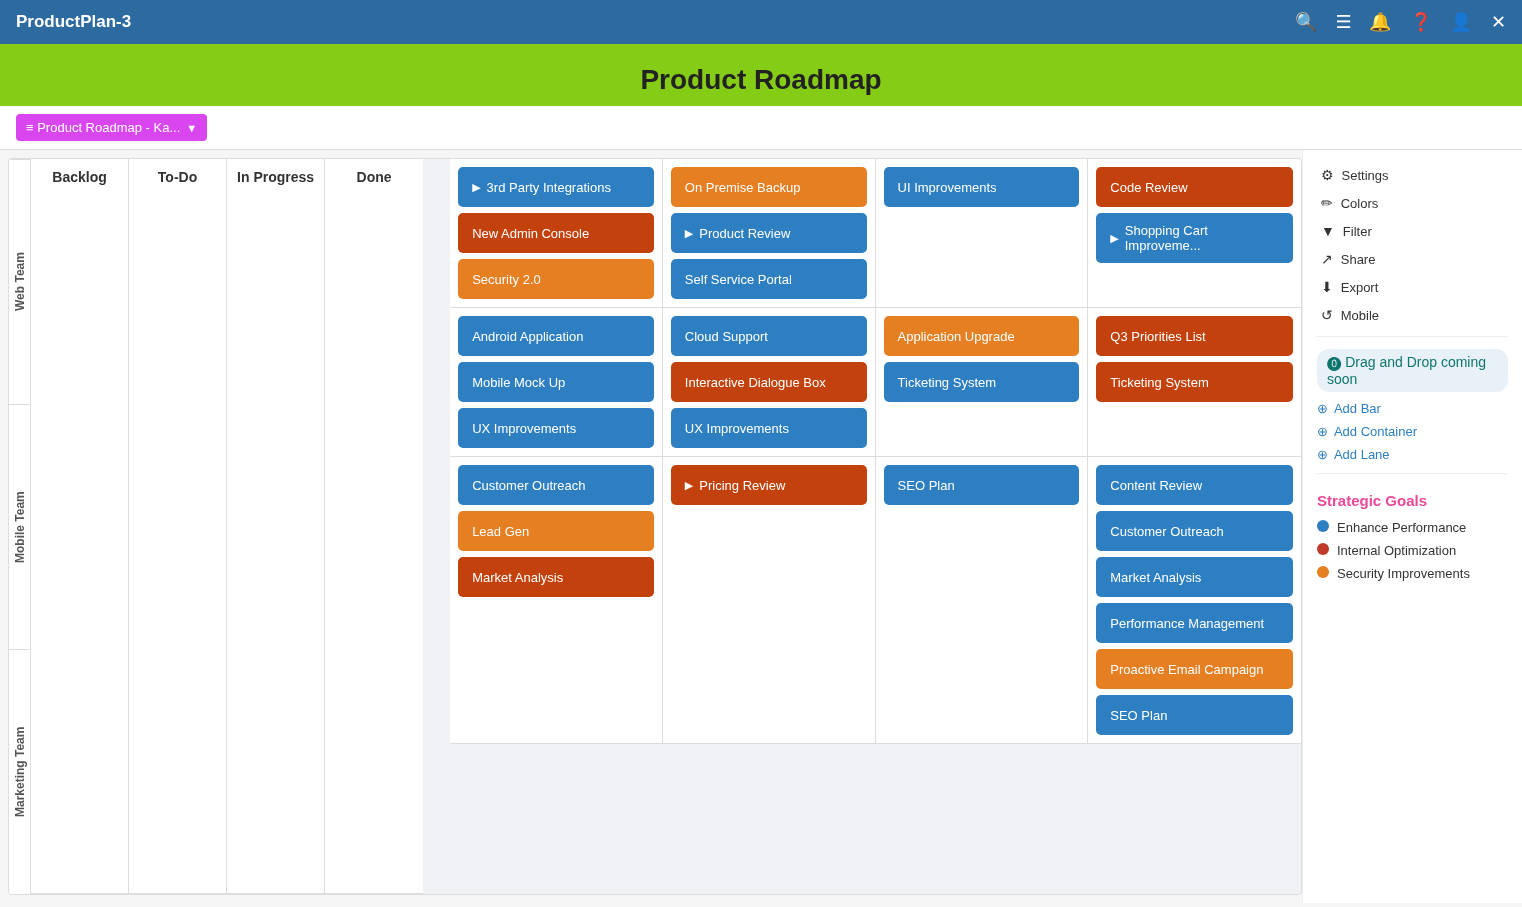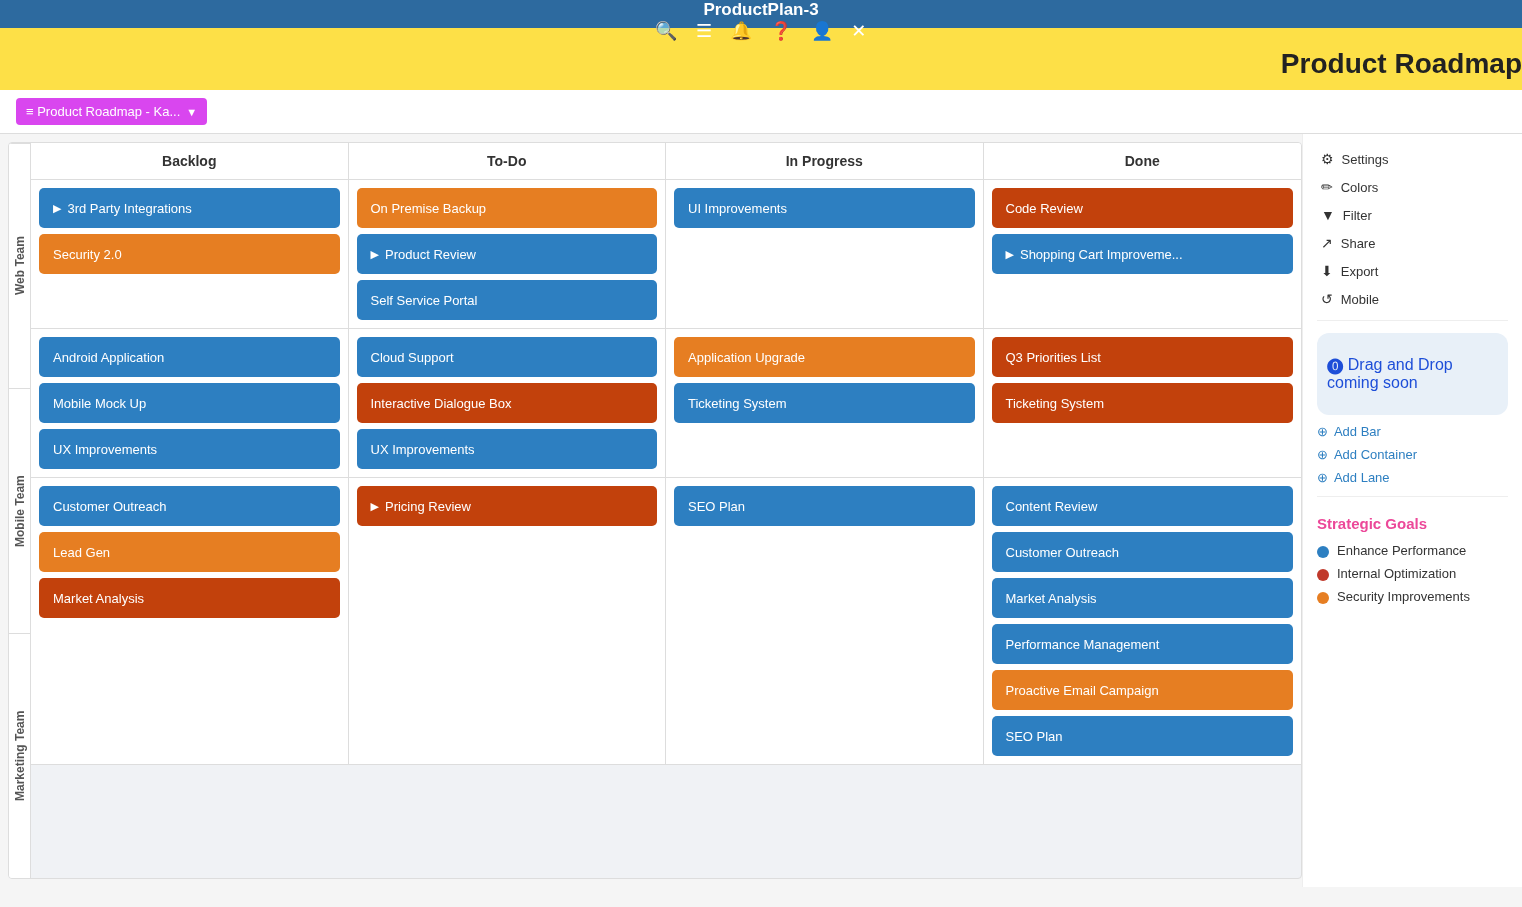--- a/index.html
+++ b/index.html
@@ -2,36 +2,35 @@
 <html><head>
   <meta charset="utf-8">
   <style>
     * { box-sizing: border-box; margin: 0; padding: 0; }
     body { font-family: -apple-system, BlinkMacSystemFont, 'Segoe UI', Arial, sans-serif; background: #f5f5f5; }
 
     
     .topnav {
       background: #2d6a9f;
       color: white;
-      height: 28px;
+      height: 44px;
       display: flex;
       align-items: center;
       padding: 0 16px;
       justify-content: space-between;
-      flex-direction: column;
     }
     .topnav-brand { font-size: 17px; font-weight: 600; }
     .topnav-icons { display: flex; gap: 18px; align-items: center; }
     .topnav-icons span { font-size: 18px; cursor: pointer; }
 
     
     .page-header {
-      text-align: right;
+      text-align: center;
       padding: 20px 0 10px;
-      background: #fde047;
+      background: #84cc16;
     }
     .page-header h1 { font-size: 28px; font-weight: 700; color: #222; }
 
     
     .toolbar {
       background: white;
       padding: 8px 16px 8px;
       border-bottom: 1px solid #ddd;
     }
     .board-selector {
@@ -85,21 +84,22 @@
       writing-mode: vertical-rl;
       transform: rotate(180deg);
       border-bottom: 1px solid #ddd;
       flex: 1;
     }
 
     
     .columns-wrapper {
       flex: 1;
       display: flex;
-      flex-direction: column;
+      flex-direction: row;
+      gap: 27px;
     }
 
     
     .column-headers {
       display: grid;
       grid-template-columns: repeat(4, 1fr);
       background: white;
       border-bottom: 1px solid #ddd;
     }
     .col-header {
@@ -169,23 +169,23 @@
       padding: 5px 4px;
       font-size: 13px;
       color: #333;
       cursor: pointer;
     }
     .sidebar-icon { font-size: 14px; }
     .sidebar-divider { height: 1px; background: #eee; margin: 6px 0; }
     .drag-drop-badge {
       background: #e8f0f8;
       border-radius: 12px;
-      padding: 23px 10px;
-      font-size: 16px;
-      color: #1d4ed8;
+      padding: 5px 10px;
+      font-size: 14px;
+      color: #0f766e;
       display: flex;
       align-items: center;
       gap: 5px;
       margin: 4px 0;
     }
     .sidebar-add {
       display: flex;
       align-items: center;
       gap: 6px;
       font-size: 13px;
@@ -194,21 +194,21 @@
       padding: 3px 0;
     }
     .strategic-goals-title {
       font-size: 15px;
       font-weight: 700;
       color: #ec4899;
       margin: 10px 0 6px;
     }
     .goal-item {
       display: flex;
-      align-items: flex-end;
+      align-items: flex-start;
       gap: 8px;
       font-size: 13px;
       color: #333;
       padding: 3px 0;
     }
     .goal-dot {
       width: 12px;
       height: 12px;
       border-radius: 50%;
       flex-shrink: 0;
@@ -262,20 +262,23 @@
           <div class="col-header">Done</div>
         </div>
 
       <div class="lanes" id="lanes-container">
           <div class="lane-row">
             <div class="lane-cell">
               <div class="card blue">
                 <span class="card-chevron">▶</span>
                 <span>3rd Party Integrations</span>
               </div>
+              <div class="card red">
+                <span>New Admin Console</span>
+              </div>
               <div class="card orange">
                 <span>Security 2.0</span>
               </div>
             </div>
             <div class="lane-cell">
               <div class="card orange">
                 <span>On Premise Backup</span>
               </div>
               <div class="card blue">
                 <span class="card-chevron">▶</span>

